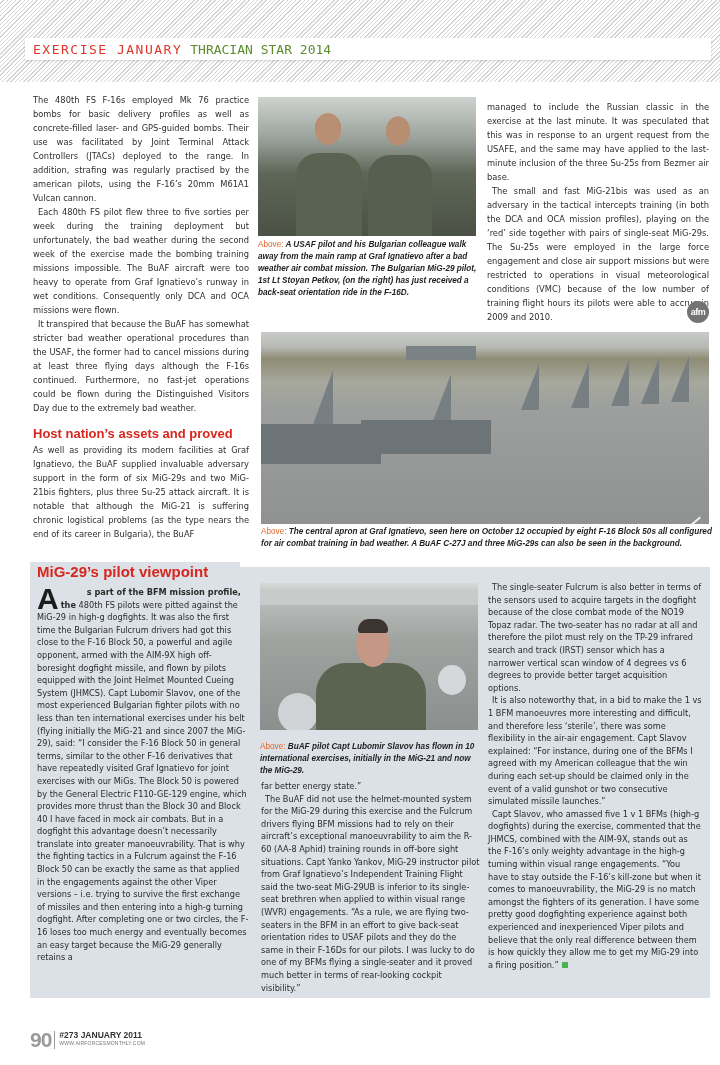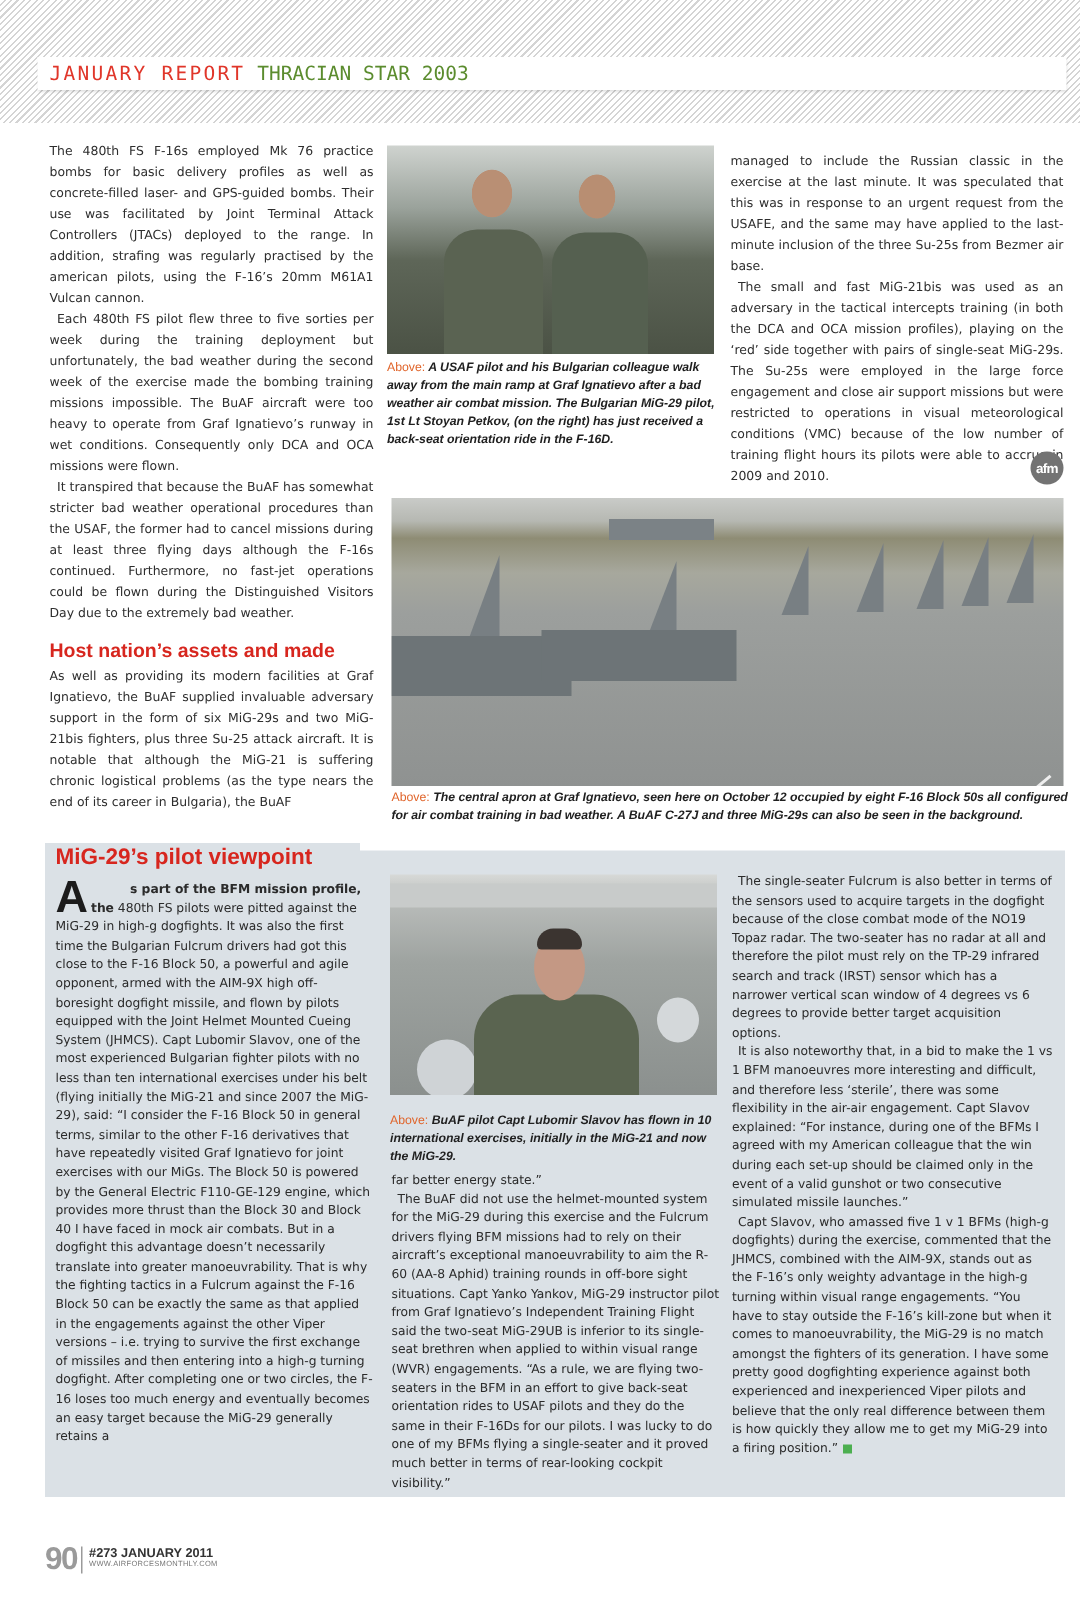--- a/index.html
+++ b/index.html
@@ -105,29 +105,29 @@
   .page-num { font-family: "Liberation Sans", sans-serif; font-weight: bold; font-size: 21px; color: #9a9a9a; line-height: 20px; letter-spacing: -1px; }
   .footer-sep { width: 1px; height: 18px; background: #9a9a9a; margin: 1px 4px 0 3px; }
   .footer-issue { font-family: "Liberation Sans", sans-serif; font-weight: bold; font-size: 8.5px; color: #333; line-height: 10px; }
   .footer-url { font-family: "Liberation Sans", sans-serif; font-size: 5px; color: #777; line-height: 7px; letter-spacing: 0.2px; }
 </style>
 </head>
 <body>
 
 <div class="header-band"></div>
 <div class="header-bar">
-  <span class="hdr-red">JANUARY REPORT</span>
-  <span class="hdr-green">THRACIAN STAR 2003</span>
+  <span class="hdr-red">EXERCISE JANUARY</span>
+  <span class="hdr-green">THRACIAN STAR 2014</span>
 </div>
 
 <div class="body-col" style="left:33px; top:93px; width:216px;">
   <p class="first">The 480th FS F-16s employed Mk 76 practice bombs for basic delivery profiles as well as concrete-filled laser- and GPS-guided bombs. Their use was facilitated by Joint Terminal Attack Controllers (JTACs) deployed to the range. In addition, strafing was regularly practised by the american pilots, using the F-16’s 20mm M61A1 Vulcan cannon.</p>
   <p>Each 480th FS pilot flew three to five sorties per week during the training deployment but unfortunately, the bad weather during the second week of the exercise made the bombing training missions impossible. The BuAF aircraft were too heavy to operate from Graf Ignatievo’s runway in wet conditions. Consequently only DCA and OCA missions were flown.</p>
   <p>It transpired that because the BuAF has somewhat stricter bad weather operational procedures than the USAF, the former had to cancel missions during at least three flying days although the F-16s continued. Furthermore, no fast-jet operations could be flown during the Distinguished Visitors Day due to the extremely bad weather.</p>
-  <div class="section-head">Host nation’s assets and made</div>
+  <div class="section-head">Host nation’s assets and proved</div>
   <p class="first">As well as providing its modern facilities at Graf Ignatievo, the BuAF supplied invaluable adversary support in the form of six MiG-29s and two MiG-21bis fighters, plus three Su-25 attack aircraft. It is notable that although the MiG-21 is suffering chronic logistical problems (as the type nears the end of its career in Bulgaria), the BuAF</p>
 </div>
 
 <div class="photo photo-pilots">
   <div class="fig1"></div>
   <div class="fig2"></div>
 </div>
 <div class="caption" style="left:258px; top:239px; width:222px;">
   <span class="lead">Above:</span><span> A USAF pilot and his Bulgarian colleague walk away from the main ramp at Graf Ignatievo after a bad weather air combat mission. The Bulgarian MiG-29 pilot, 1st Lt Stoyan Petkov, (on the right) has just received a back-seat orientation ride in the F-16D.</span>
 </div>

